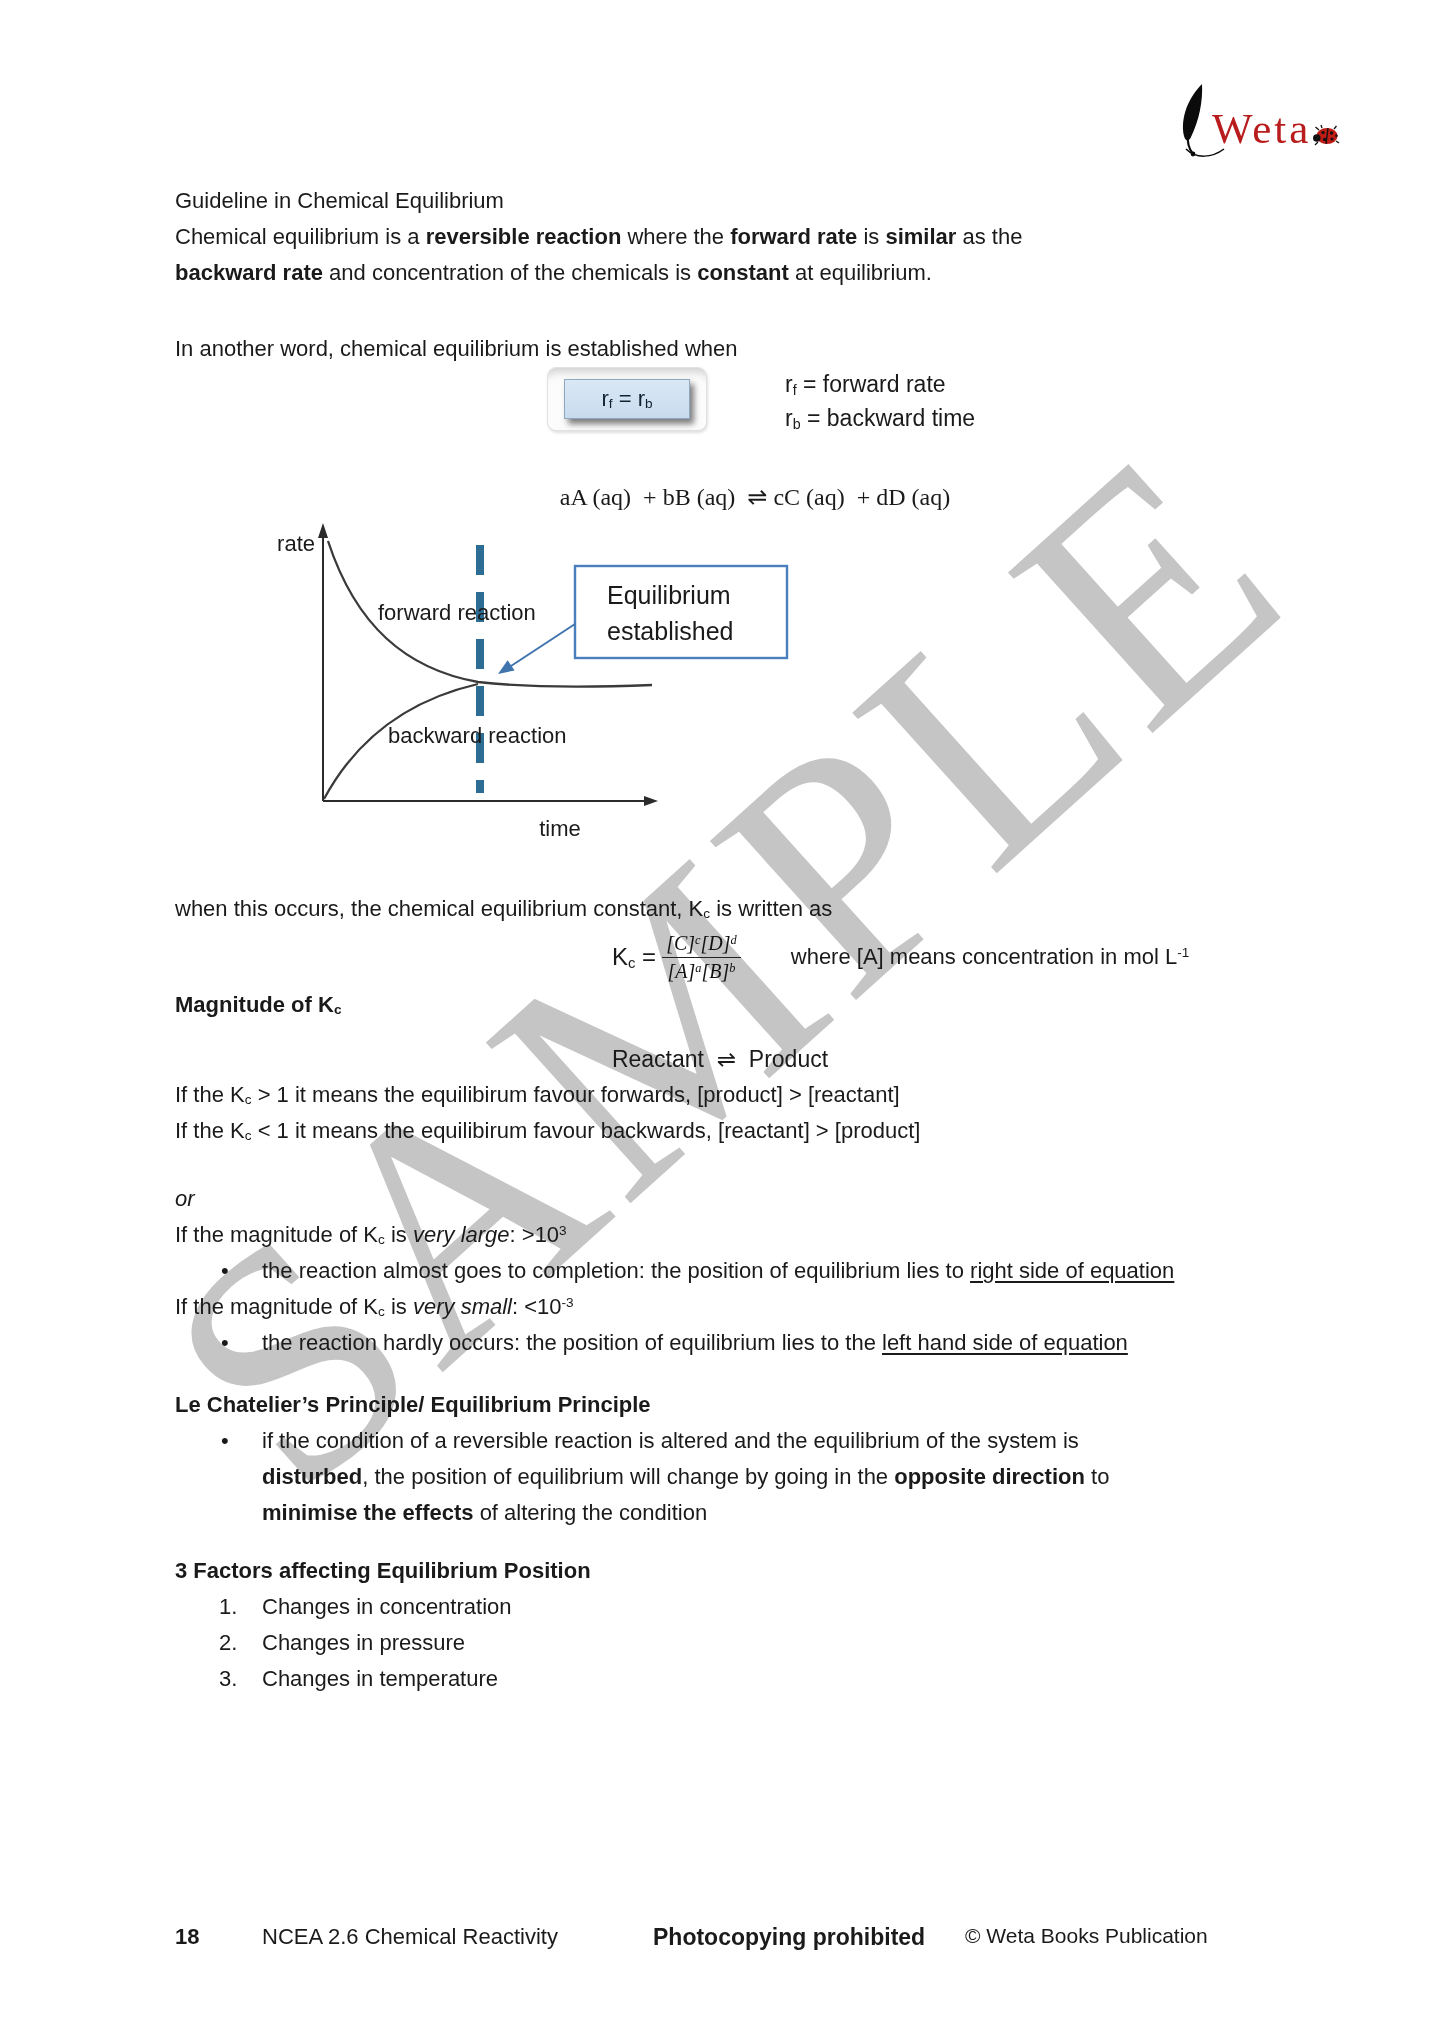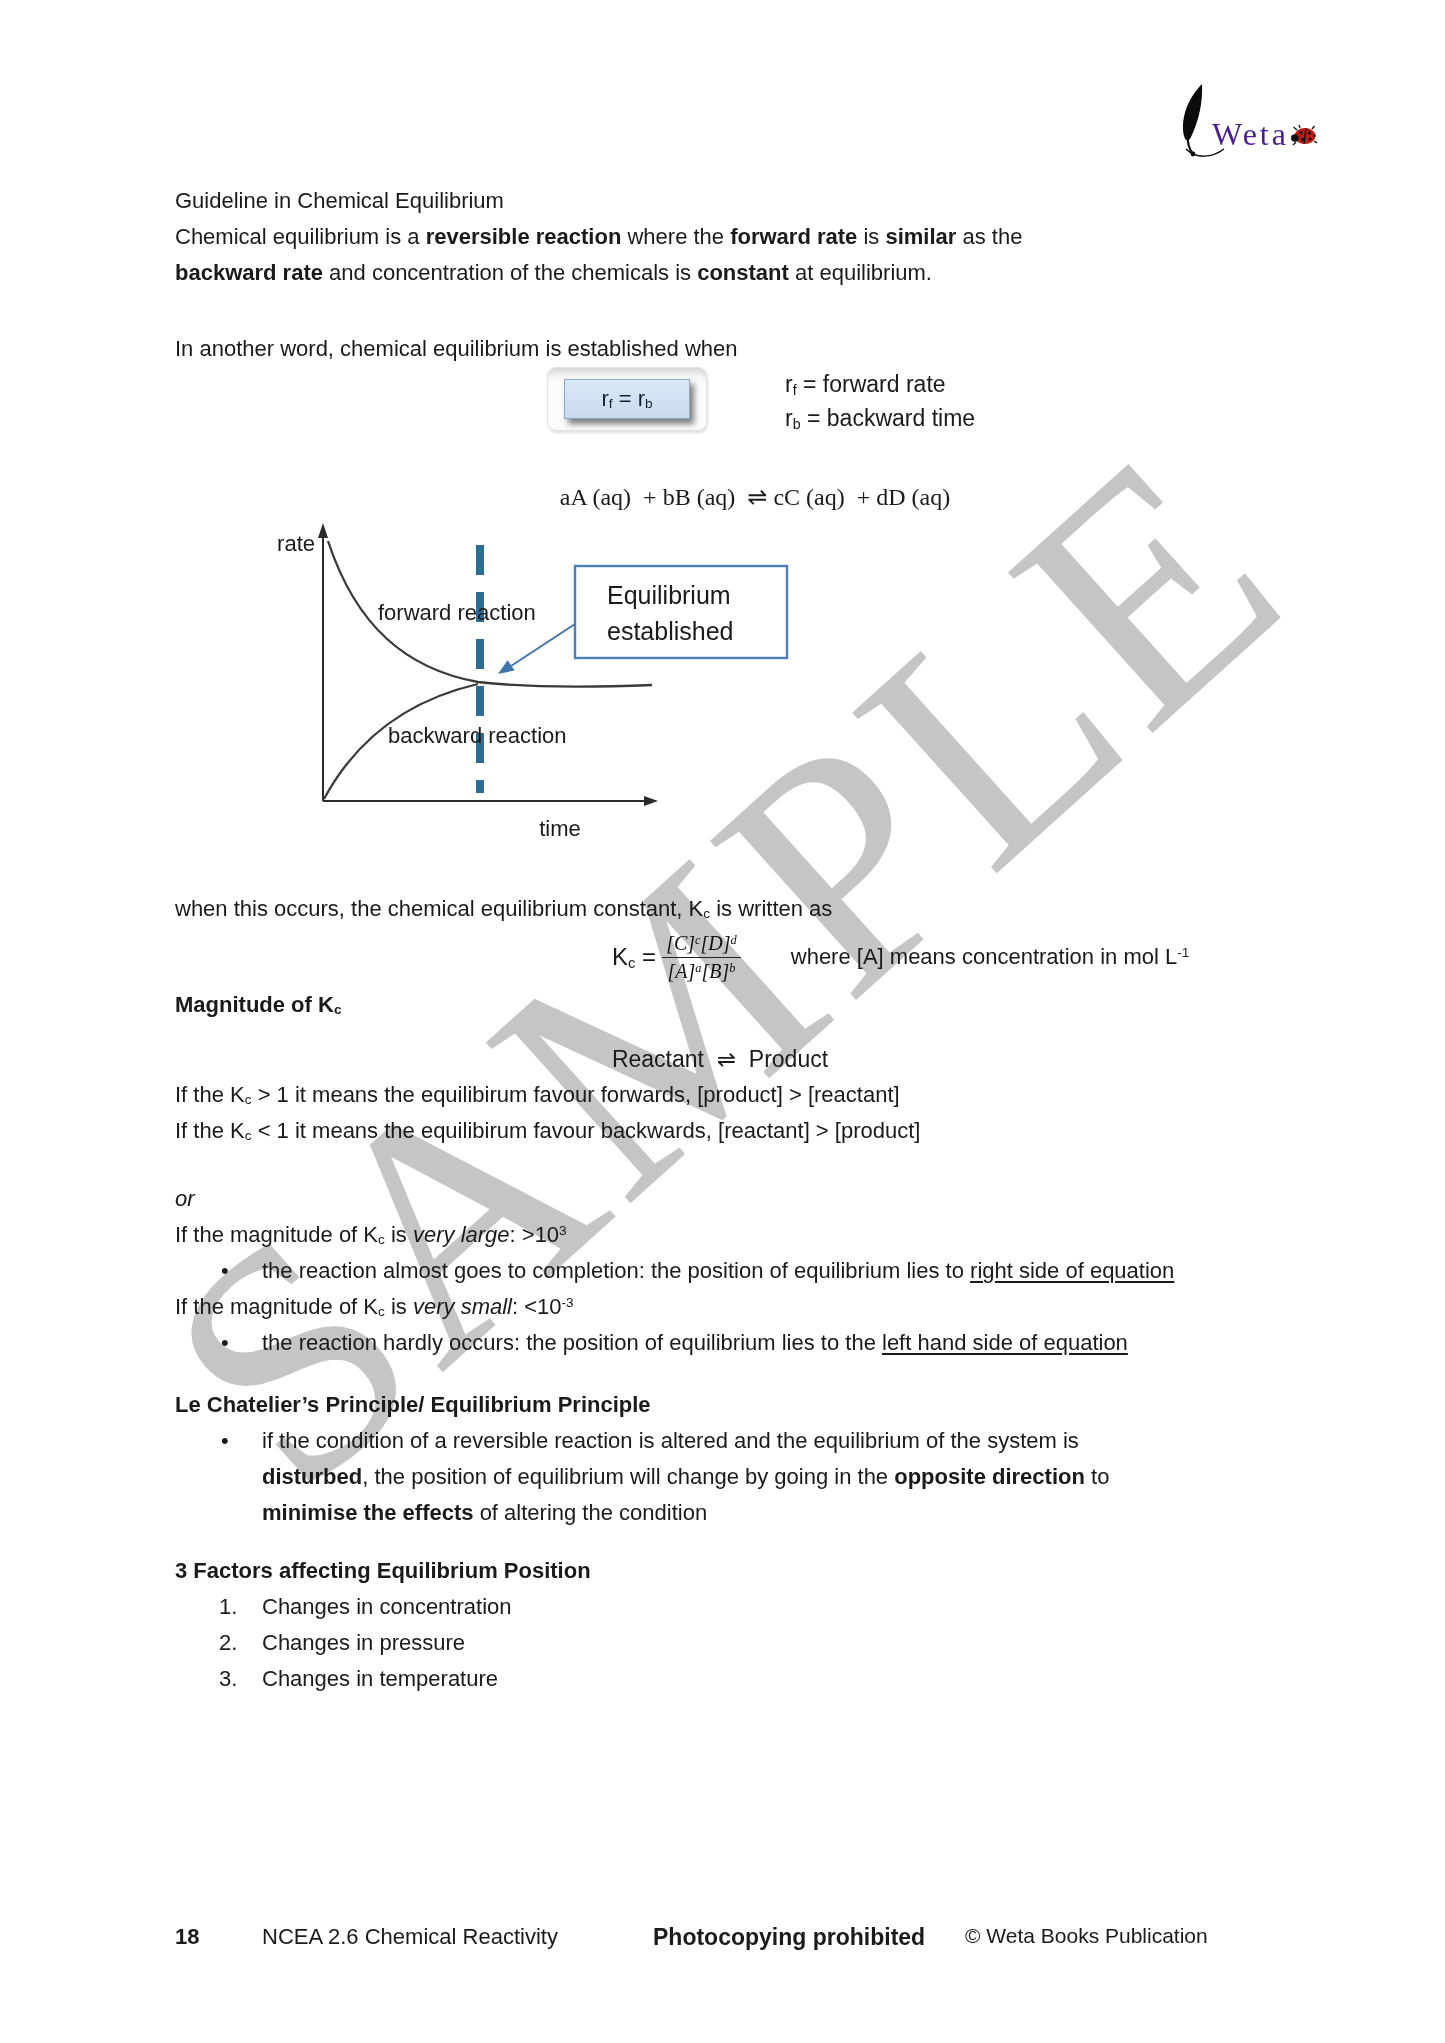--- a/index.html
+++ b/index.html
@@ -7,22 +7,22 @@
         font-family:"Liberation Sans","DejaVu Sans",sans-serif;color:#1a1a1a;}
 
   
   .watermark{position:absolute;left:725px;top:968px;z-index:0;
     transform:translate(-50%,-50%) rotate(-42deg);
     font-family:"Liberation Serif","DejaVu Serif",serif;
     font-size:330px;color:#c5c5c5;letter-spacing:8px;white-space:nowrap;}
 
   
   .logo{position:absolute;left:1172px;top:82px;z-index:1;display:flex;align-items:flex-end;}
-  .logo-text{font-family:"Liberation Serif","DejaVu Serif",serif;font-size:32px;line-height:1;
-    letter-spacing:3px;color:#4c1d95;margin-left:-16px;margin-bottom:10px;}
+  .logo-text{font-family:"Liberation Serif","DejaVu Serif",serif;font-size:43px;line-height:1;
+    letter-spacing:3px;color:#b91c1c;margin-left:-16px;margin-bottom:10px;}
   .ladybug{margin-left:1px;margin-bottom:12px;}
 
   
   .content{position:absolute;left:175px;top:183px;width:1120px;z-index:1;
     font-size:22px;line-height:36px;}
   .b{font-weight:700;}
   .it{font-style:italic;}
   .u{text-decoration:underline;text-underline-offset:3px;}
   sub{font-size:0.62em;line-height:0;vertical-align:-0.18em;}
   sup{font-size:0.62em;line-height:0;vertical-align:0.5em;}

